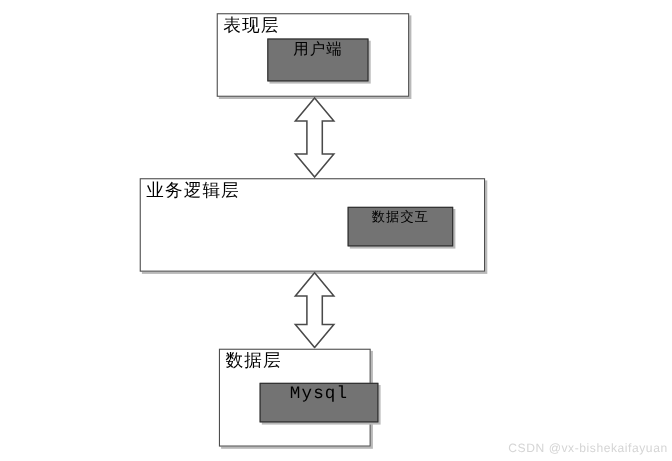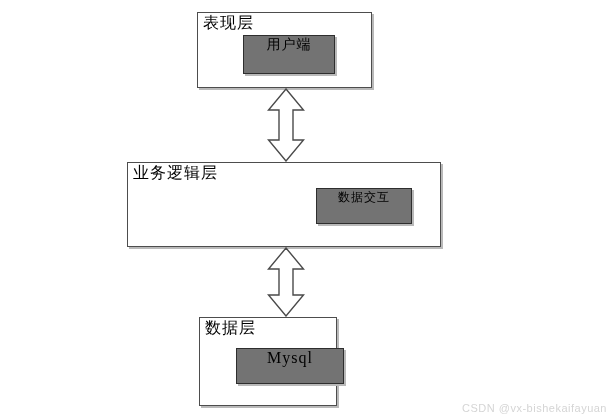--- a/index.html
+++ b/index.html
@@ -42,21 +42,21 @@
     justify-content: center;
   }
   .inner-label {
     color: #000000;
     letter-spacing: 1px;
     white-space: nowrap;
   }
   .fs14 { font-size: 14px; }
   .fs12 { font-size: 12px; }
   .mono {
-    font-family: Liberation Serif, serif;
+    font-family: Liberation Mono, monospace;
     font-size: 16px;
     letter-spacing: 1px;
   }
   .arrow {
     position: absolute;
   }
   .arrow svg polygon {
     fill: #ffffff;
     stroke: #4a4a4a;
     stroke-width: 1.4;

